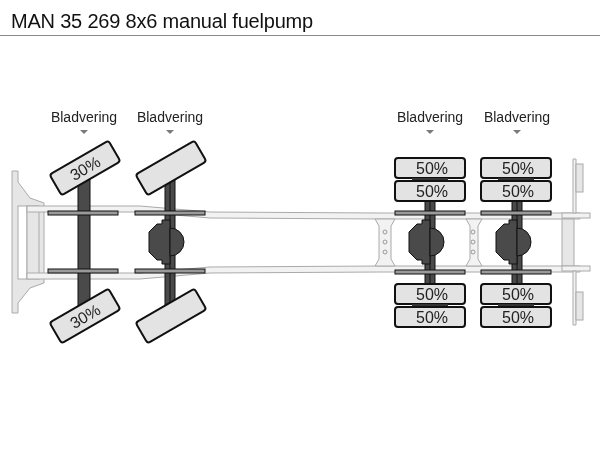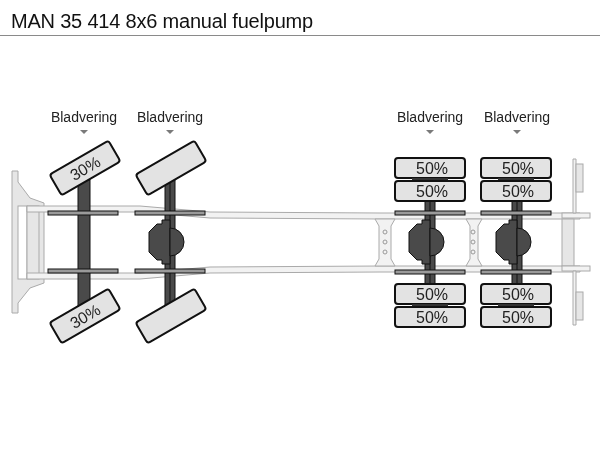--- a/index.html
+++ b/index.html
@@ -7,21 +7,21 @@
          font-family: "Liberation Sans", sans-serif; color: #111; }
   .title { position: absolute; left: 11px; top: 10px; font-size: 20px; letter-spacing: -0.2px; color: #111; }
   .title-rule { position: absolute; left: 0; top: 35px; width: 600px; height: 1px; background: #8a8a8a; }
   svg.diagram { position: absolute; left: 0; top: 0; }
   .lbl { font-family: "Liberation Sans", sans-serif; font-size: 14px; fill: #222; }
   .pct { font-family: "Liberation Sans", sans-serif; font-size: 16px; fill: #222; }
 </style>
 </head>
 <body>
 
-<div class="title">MAN 35 414 8x6 manual fuelpump</div>
+<div class="title">MAN 35 269 8x6 manual fuelpump</div>
 <div class="title-rule"></div>
 
 <svg class="diagram" width="600" height="450" viewBox="0 0 600 450">
 
   <g>
     <path d="M12 171 L18 171 L18 182 L30 198 L44 203 L44 283 L30 288 L18 303 L18 313 L12 313 Z" fill="#e6e6e6" stroke="#aaa" stroke-width="1"></path>
     <rect x="18" y="206" width="9" height="73" fill="#fff" stroke="#aaa" stroke-width="1"></rect>
     <rect x="27" y="206" width="12" height="73" fill="#e6e6e6" stroke="#aaa" stroke-width="1"></rect>
   </g>
 

